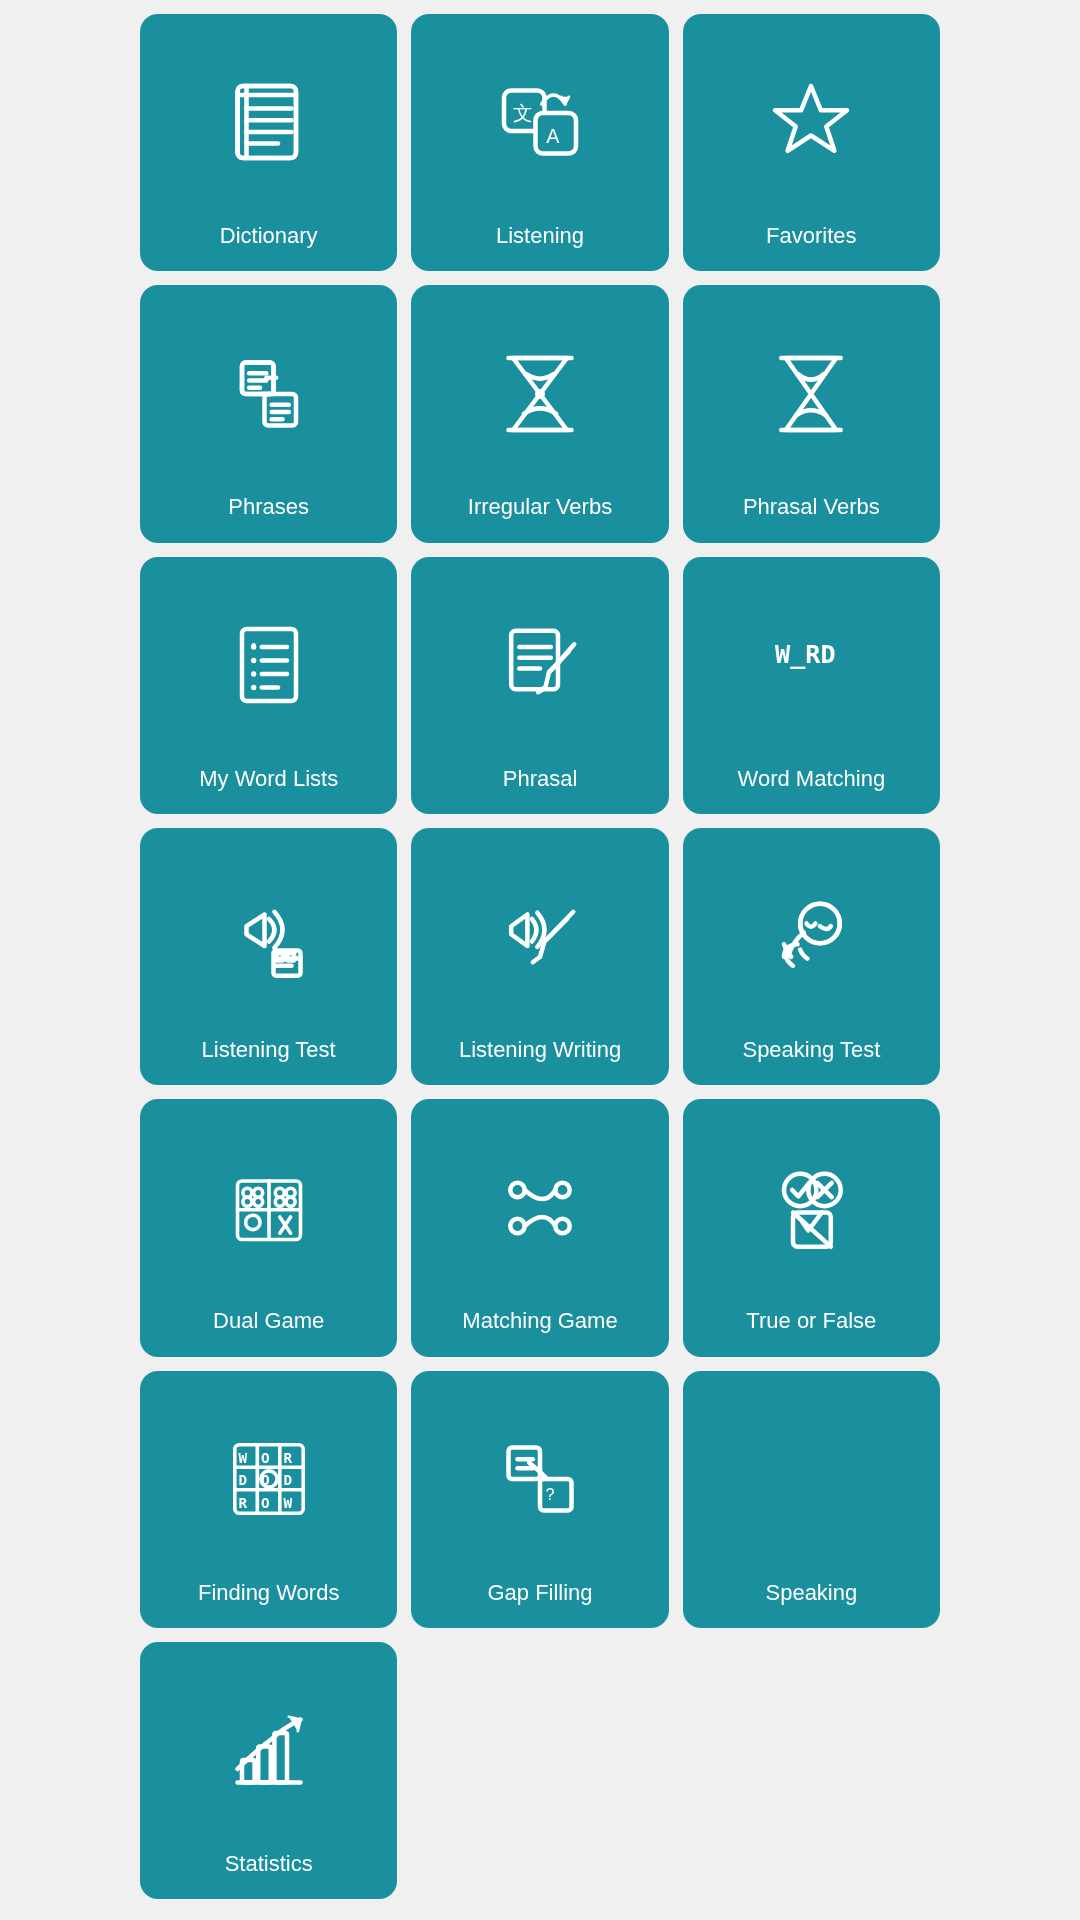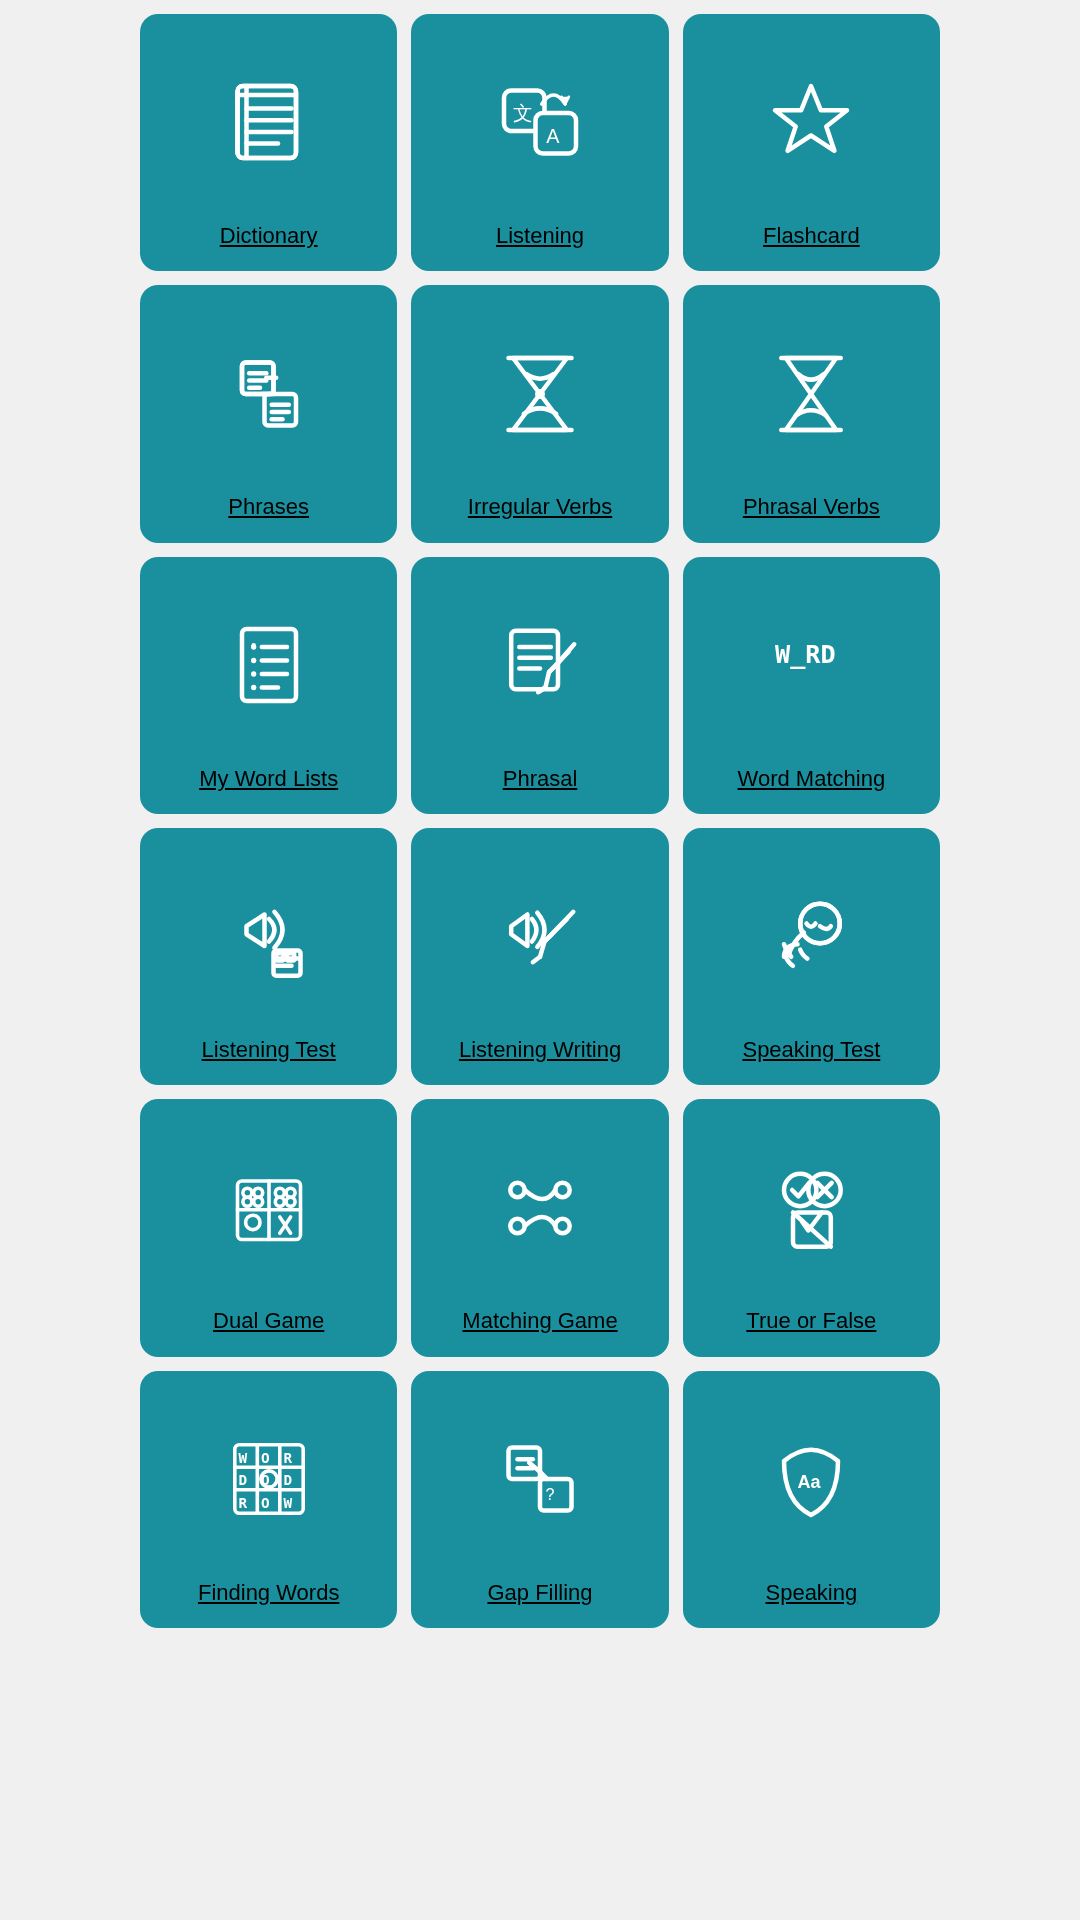--- a/index.html
+++ b/index.html
@@ -36,27 +36,26 @@
       justify-content: center;
       width: 100%;
     }
     .card-icon svg {
       width: 90px;
       height: 90px;
       fill: white;
       stroke: white;
     }
     .card-label {
-      color: #000000;
+      color: #ffffff;
       font-size: 22px;
       font-weight: 500;
       text-align: center;
       margin-top: 10px;
       line-height: 1.2;
-      text-decoration: underline;
     }
   </style>
 </head>
 <body>
 
 <div class="grid">
 <div class="card">
       <div class="card-icon">
         <svg viewBox="0 0 100 100" fill="none" stroke="white" stroke-width="5" stroke-linecap="round" stroke-linejoin="round">
         <rect x="15" y="10" width="65" height="80" rx="6" fill="none"></rect>
@@ -83,21 +82,21 @@
       </svg>
       </div>
       <div class="card-label">Listening</div>
     </div>
     <div class="card">
       <div class="card-icon">
         <svg viewBox="0 0 100 100" fill="none" stroke="white" stroke-width="5" stroke-linecap="round" stroke-linejoin="round">
         <polygon points="50,10 61,37 90,37 67,55 76,82 50,65 24,82 33,55 10,37 39,37" fill="none" stroke="white" stroke-width="5"></polygon>
       </svg>
       </div>
-      <div class="card-label">Flashcard</div>
+      <div class="card-label">Favorites</div>
     </div>
     <div class="card">
       <div class="card-icon">
         <svg viewBox="0 0 100 100" fill="none" stroke="white" stroke-width="5" stroke-linecap="round" stroke-linejoin="round">
         <rect x="20" y="15" width="35" height="35" rx="4" fill="none"></rect>
         <rect x="20" y="15" width="35" height="35" rx="4" fill="none"></rect>
         <line x1="28" y1="27" x2="47" y2="27"></line>
         <line x1="28" y1="35" x2="47" y2="35"></line>
         <line x1="28" y1="43" x2="40" y2="43"></line>
         <rect x="45" y="50" width="35" height="35" rx="4" fill="none"></rect>
@@ -300,21 +299,28 @@
         <line x1="25" y1="28" x2="42" y2="28"></line>
         <line x1="25" y1="38" x2="42" y2="38"></line>
         <text x="56" y="73" font-size="18" fill="white" stroke="none" font-family="sans-serif">?</text>
         <line x1="38" y1="32" x2="50" y2="42"></line>
         <line x1="50" y1="42" x2="58" y2="50"></line>
       </svg>
       </div>
       <div class="card-label">Gap Filling</div>
     </div>
     <div class="card">
-      <div class="card-icon">
-        <svg viewBox="0 0 100 100" fill="none" stroke="white" stroke-width="5" stroke-linecap="round" stroke-linejoin="round">
-        <path d="M20 30 Q50 5 80 30 Q80 75 50 90 Q20 75 20 30 Z" fill="none"></path>
-        <text x="35" y="60" font-size="20" fill="white" stroke="none" font-family="sans-serif" font-weight="bold">Aa</text>
-      </svg>
-      </div>
       <div class="card-label">Speaking</div>
+    </div>
+    <div class="card">
+      <div class="card-icon">
+        <svg viewBox="0 0 100 100" fill="none" stroke="white" stroke-width="5" stroke-linecap="round" stroke-linejoin="round">
+        <line x1="15" y1="85" x2="85" y2="85"></line>
+        <rect x="20" y="60" width="14" height="25" fill="none" rx="2"></rect>
+        <rect x="38" y="45" width="14" height="40" fill="none" rx="2"></rect>
+        <rect x="56" y="30" width="14" height="55" fill="none" rx="2"></rect>
+        <path d="M15 70 Q35 50 55 35 Q65 25 85 15" fill="none"></path>
+        <polyline points="72,12 85,15 82,28" fill="white" stroke="white" stroke-width="3"></polyline>
+      </svg>
+      </div>
+      <div class="card-label">Statistics</div>
     </div>
   </div>
 
 </body></html>

